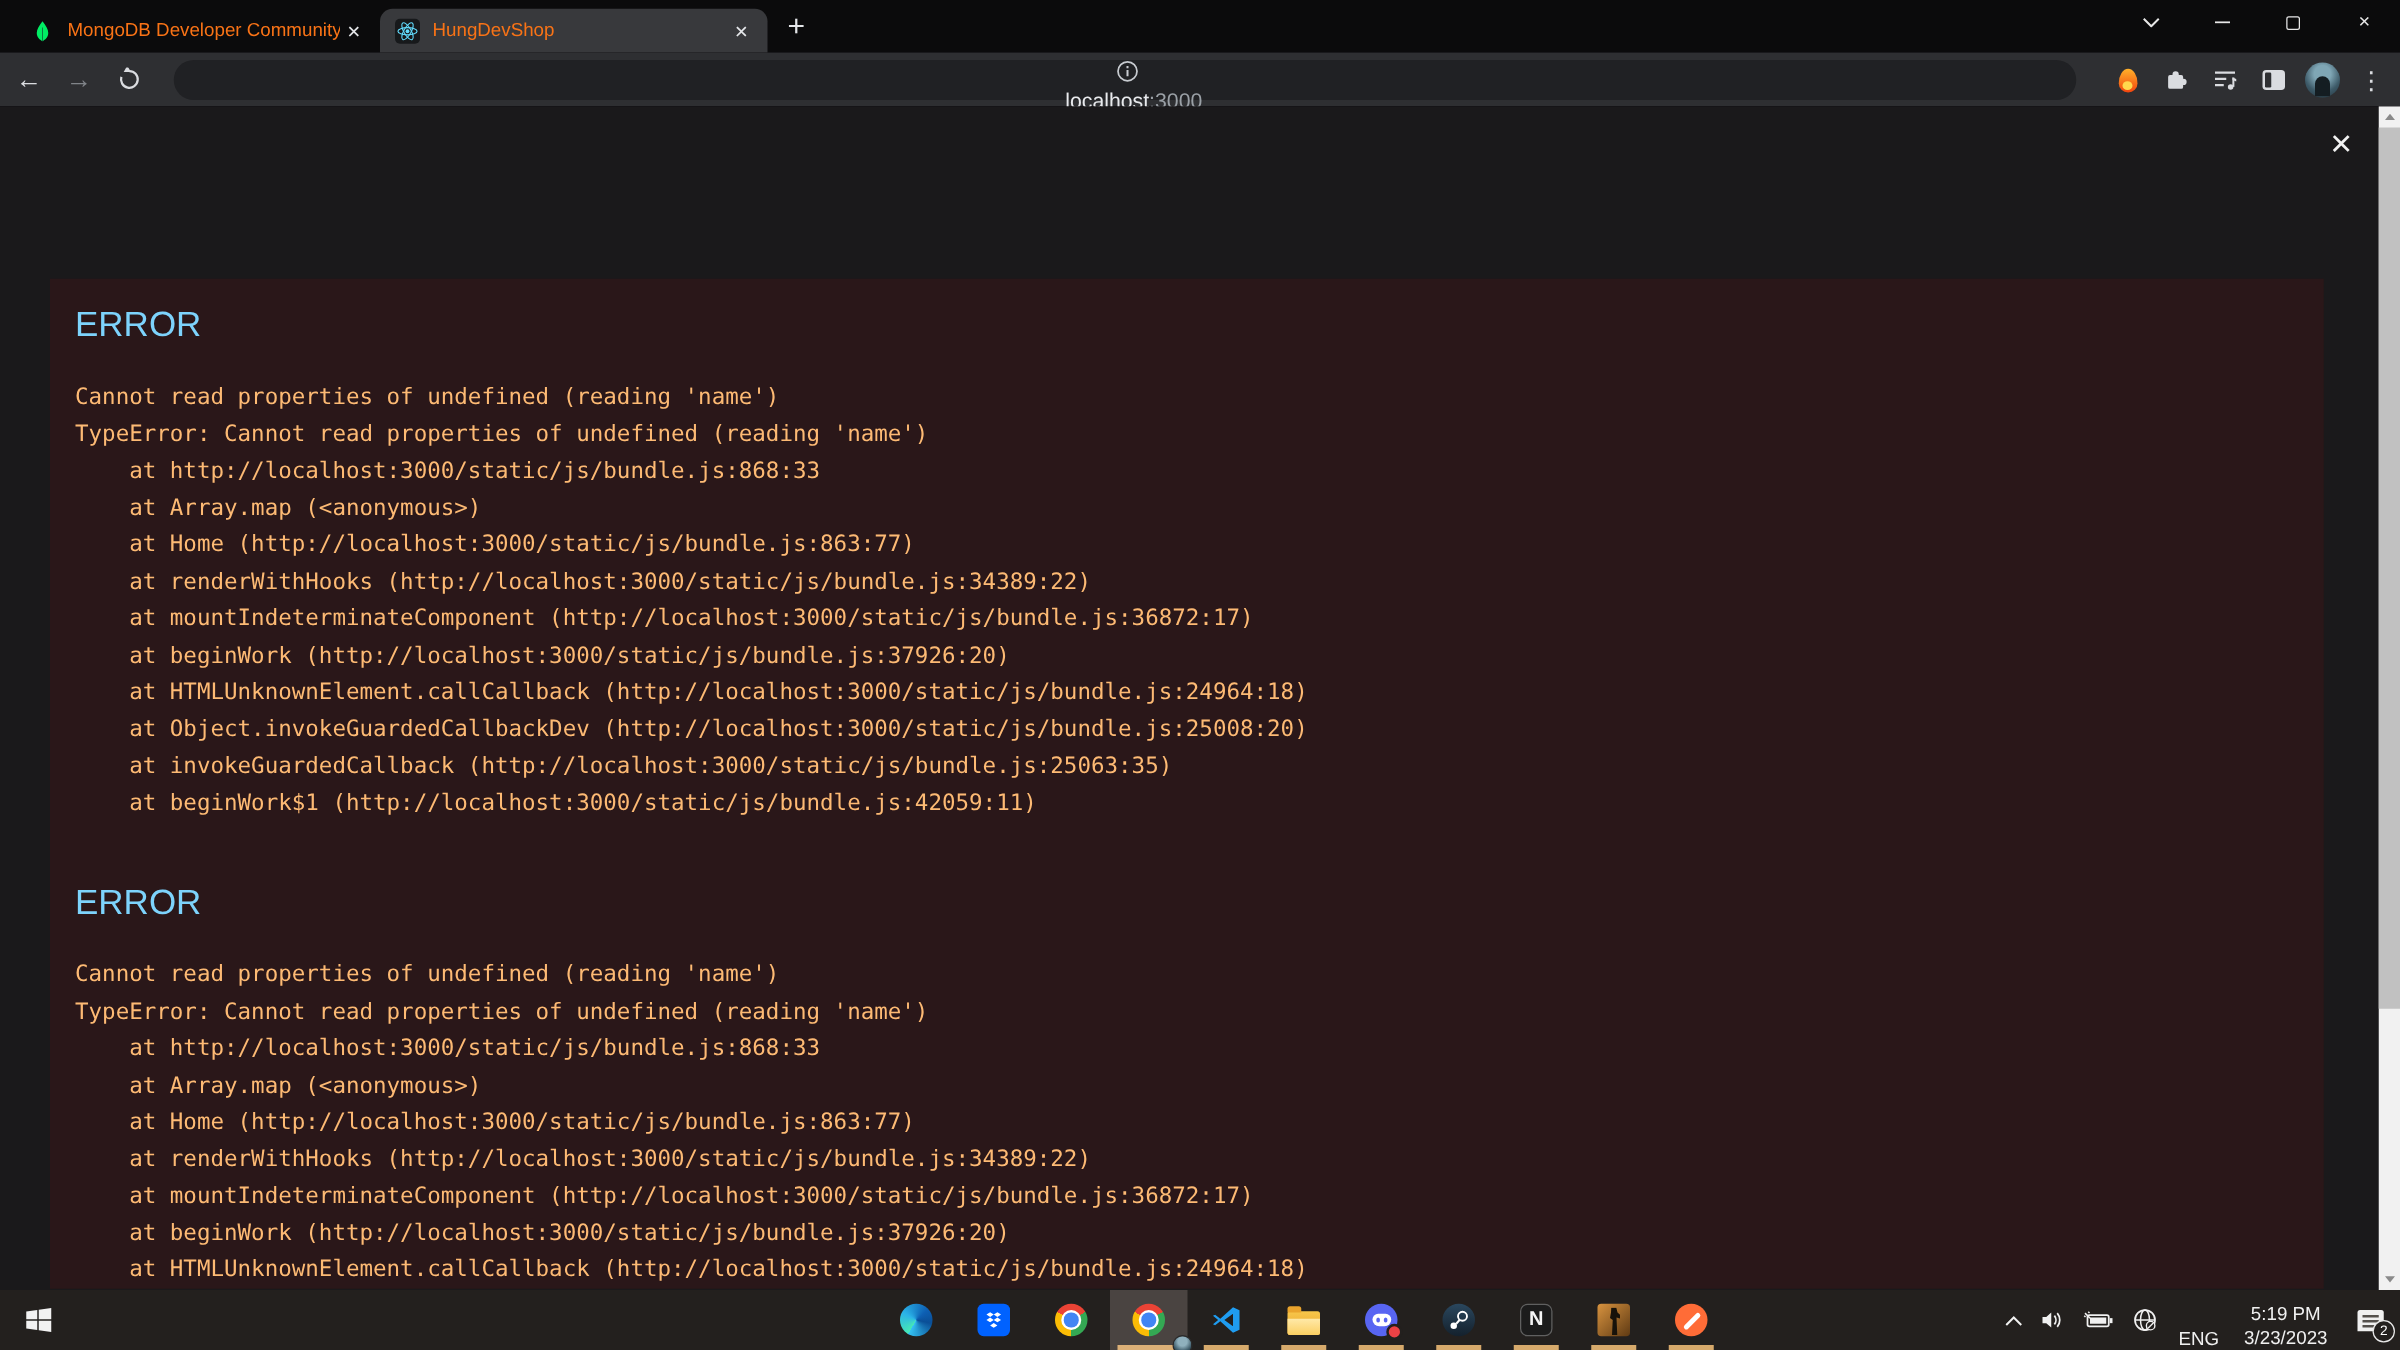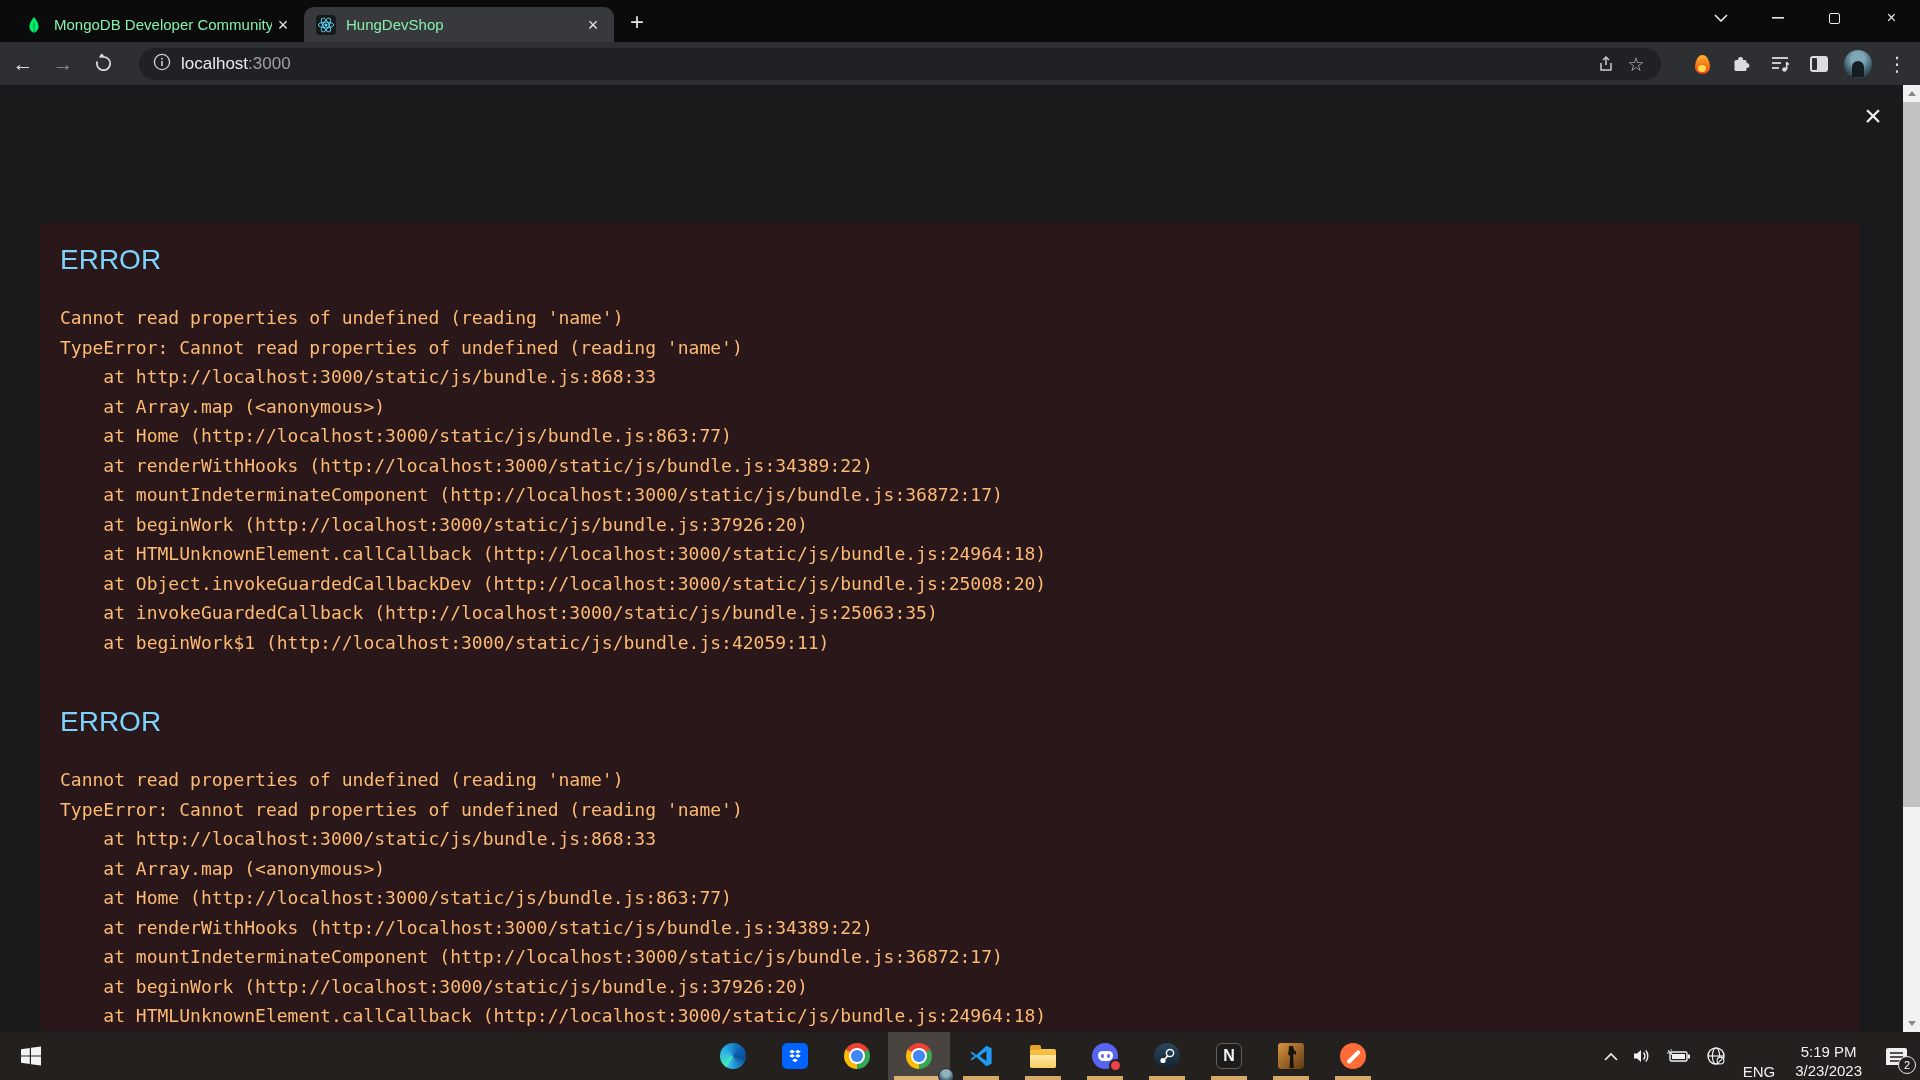--- a/index.html
+++ b/index.html
@@ -7,33 +7,33 @@
   body { font-family:"Liberation Sans", sans-serif; overflow:hidden; }
   .screen { position:relative; width:1920px; height:1080px; overflow:hidden; }
 
   
   .tabstrip { position:absolute; top:0; left:0; width:1920px; height:42px; background:#0b0b0c; }
   .tab { position:absolute; bottom:0; height:35px; display:flex; align-items:center; padding:0 10px 0 12px; cursor:pointer; }
   .tab-mongo { left:12px; width:292px; }
   .tab-active { left:304px; width:310px; background:#38393c; border-radius:10px 10px 0 0; }
   .favicon { width:20px; height:20px; margin-right:10px; flex:0 0 auto; display:flex; align-items:center; justify-content:center; }
   .favicon-react { background:#17191b; border-radius:4px; }
-  .tab-title { color:#86efac; font-size:15px; white-space:nowrap; overflow:hidden; flex:1 1 auto; }
+  .tab-title { color:#f97316; font-size:15px; white-space:nowrap; overflow:hidden; flex:1 1 auto; }
   .tab-close { color:#e4e6e9; font-size:18px; width:22px; height:22px; line-height:22px; text-align:center; border-radius:50%; flex:0 0 auto; }
   .newtab { position:absolute; left:622px; bottom:4px; width:30px; height:30px; color:#e4e6e9; font-size:24px; line-height:28px; text-align:center; border-radius:50%; cursor:pointer; }
   .wincontrols { position:absolute; right:0; top:0; height:36px; display:flex; }
   .winbtn { width:57px; height:36px; display:flex; align-items:center; justify-content:center; color:#e8e8e8; font-size:16px; }
   .winbtn svg { display:block; }
   .restore-glyph { width:11px; height:11px; border:1.5px solid #e8e8e8; border-radius:2px; position:relative; }
 
   
   .toolbar { position:absolute; top:42px; left:0; width:1920px; height:43px; background:#2e2f32; display:flex; align-items:center; }
   .navbtn { width:34px; height:34px; margin-left:6px; display:flex; align-items:center; justify-content:center; font-size:21px; color:#dadce0; border-radius:50%; }
   .navbtn.disabled { color:#808489; }
-  .omnibox { position:absolute; left:139px; top:6px; width:1522px; height:32px; background:#202124; border-radius:16px; display:flex; align-items:center; padding:0 10px 0 14px; }
+  .omnibox { position:absolute; left:139px; top:6px; width:1522px; height:32px; background:#202124; border-radius:16px; display:flex; align-items:center; padding:0 10px 0 14px;flex-direction:column; }
   .omni-text { font-size:17px; margin-left:10px; }
   .omni-host { color:#e8eaed; }
   .omni-port { color:#9aa0a6; }
   .omni-spacer { flex:1; }
   .omni-ico { width:30px; height:30px; display:flex; align-items:center; justify-content:center; color:#c7cbd0; font-size:19px; }
   .ext-area { position:absolute; right:8px; top:4px; height:36px; display:flex; align-items:center; gap:9px; }
   .ext-btn { width:30px; height:30px; display:flex; align-items:center; justify-content:center; color:#dadce0; font-size:20px; }
   .flame { width:15px; height:19px; background:linear-gradient(#ffb12a,#f1440e); border-radius:50% 50% 50% 50% / 62% 62% 38% 38%; position:relative; }
   .flame::after { content:""; position:absolute; left:3.5px; bottom:1.5px; width:8px; height:7px; background:#ffd84d; border-radius:50%; }
   .sidebar-glyph { width:18px; height:16px; background:#dadce0; border-radius:3px; position:relative; }

